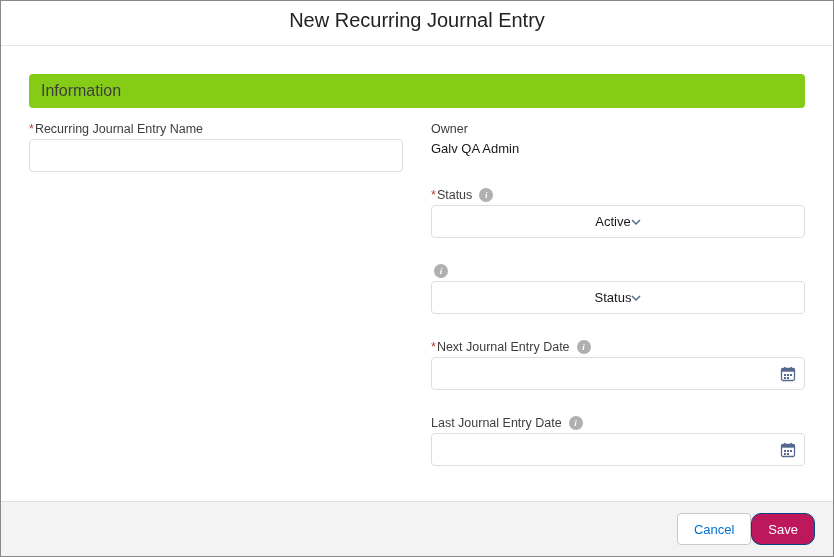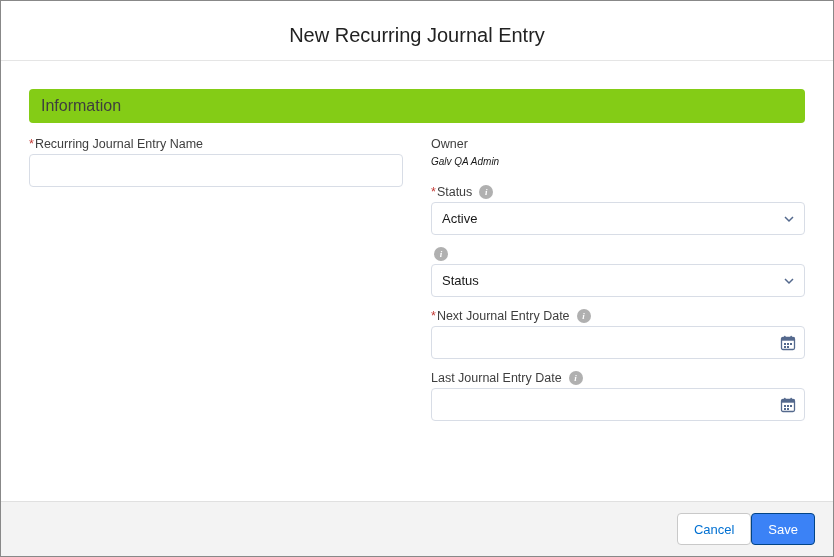--- a/index.html
+++ b/index.html
@@ -12,21 +12,21 @@
     .modal {
       width: 834px;
       height: 557px;
       border: 1px solid #888;
       display: flex;
       flex-direction: column;
       overflow: hidden;
     }
     .modal-header {
       text-align: center;
-      padding: 23px 0 13px;
+      padding: 8px 0 13px;
       border-bottom: 1px solid #e5e5e5;
     }
     .modal-title {
       font-size: 20px;
       font-weight: 400;
       color: #222;
     }
     .modal-body {
       flex: 1;
       padding: 28px 28px 20px 28px;
@@ -43,21 +43,21 @@
     }
     .form-row {
       display: flex;
       gap: 28px;
     }
     .form-col {
       flex: 1;
       min-width: 0;
     }
     .form-group {
-      margin-bottom: 12px;
+      margin-bottom: 26px;
     }
     .field-label {
       font-size: 12.5px;
       color: #3e3e3e;
       margin-bottom: 3px;
       display: flex;
       align-items: center;
       gap: 4px;
     }
     .required-asterisk {
@@ -74,38 +74,37 @@
       align-items: center;
       justify-content: center;
       font-size: 9px;
       font-weight: bold;
       font-style: italic;
       font-family: Georgia, serif;
       margin-left: 3px;
       vertical-align: middle;
     }
     .owner-value {
-      font-size: 10px;
+      font-size: 13px;
       color: #181818;
       padding-top: 2px;
-      font-style: italic;
     }
     .text-input, .select-like {
       width: 100%;
       height: 33px;
       border: 1px solid #d8dde6;
       border-radius: 4px;
       padding: 0 10px;
       font-size: 13px;
       color: #181818;
       background: #fff;
       outline: none;
       display: flex;
       align-items: center;
-      justify-content: space-between;
+      justify-content: center;
     }
     .text-input {
       display: block;
     }
     .select-like {
       cursor: pointer;
       position: relative;
     }
     .select-value {
       font-size: 13px;
@@ -157,23 +156,24 @@
       font-size: 13px;
       cursor: pointer;
       border: 1px solid #c9c9c9;
       background: #fff;
       color: #0070d2;
       display: inline-flex;
       align-items: center;
       justify-content: center;
     }
     .btn-primary {
-      background: #3b82f6;
+      background: #be185d;
       border-color: #014486;
       color: #fff;
+      border-radius: 10px;
     }
   </style>
 </head>
 <body>
 
 <div class="modal">
 
   <div class="modal-header">
     <h2 class="modal-title">New Recurring Journal Entry</h2>
   </div>

